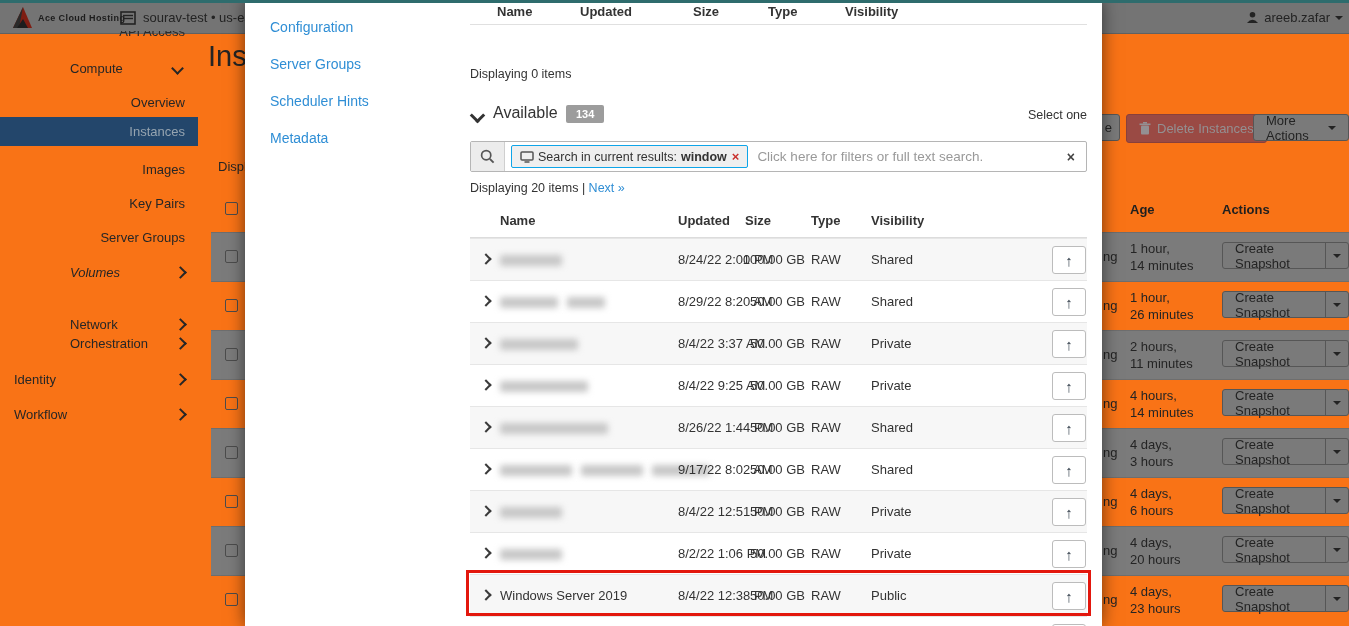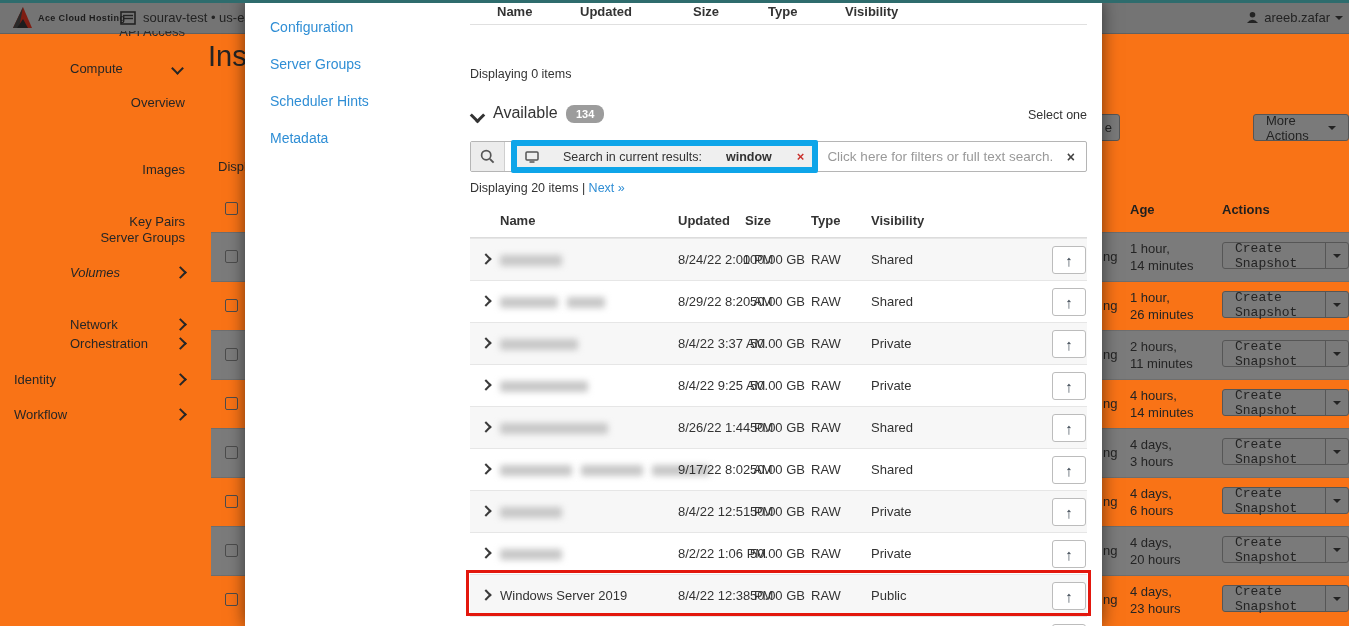--- a/index.html
+++ b/index.html
@@ -39,47 +39,47 @@
   .bgtable{position:absolute;left:211px;top:190px;right:0;height:436px;}
   .bgth{position:absolute;left:0;right:0;top:0;height:42px;}
   .bgth .h{position:absolute;top:12px;font-size:13px;font-weight:bold;color:#1f1f1f;}
   .cb{display:inline-block;width:13px;height:13px;border:1px solid #4c4c4c;border-radius:2px;background:transparent;box-sizing:border-box;}
   .bgrow{position:absolute;left:0;right:0;height:49px;border-top:1px solid #6e6e6e;box-sizing:border-box;}
   .bgrow.odd{background:#7b7b7b;}
   .bgrow .cb{position:absolute;left:14px;top:17px;}
   .statfrag{position:absolute;left:892px;top:16px;font-size:13px;color:#242424;}
   .age{position:absolute;left:919px;top:7px;font-size:13px;color:#242424;line-height:17px;}
   .snap{position:absolute;left:1011px;top:9px;}
-  .snap .m{padding:0 12px;border-right:1px solid #565656;display:flex;align-items:center;height:100%;font-family:Liberation Mono, monospace;}
+  .snap .m{padding:0 12px;border-right:1px solid #565656;display:flex;align-items:center;height:100%;}
   .snap .c{padding:0 7px;display:flex;align-items:center;height:100%;}
 
   
   .modal{position:absolute;left:245px;top:0;width:857px;height:626px;background:#fff;
          box-shadow:0 0 16px rgba(0,0,0,.55);z-index:20;overflow:hidden;}
   .mnav{position:absolute;left:25px;top:0;width:190px;}
   .mnav .lnk{position:absolute;left:0;font-size:14px;color:#2f8ed5;cursor:pointer;white-space:nowrap;}
   .mc{position:absolute;left:225px;top:0;width:617px;height:626px;}
 
   .ah{position:absolute;top:4px;font-size:13px;font-weight:bold;color:#333;}
   .aline{position:absolute;left:0;right:0;top:24px;border-top:1px solid #e0e0e0;}
   .aempty{position:absolute;left:0;right:0;top:25px;height:37px;background:#f4f4f4;border-bottom:1px solid #e0e0e0;
           display:flex;align-items:center;justify-content:center;font-style:italic;color:#4a4a4a;font-size:13.5px;}
   .adisp{position:absolute;top:67px;left:0;font-size:12.5px;color:#333;}
 
   .avh{position:absolute;top:103px;left:0;right:0;height:26px;}
   .avh .chv{position:absolute;left:2px;top:7px;width:8px;height:8px;border:solid #333;border-width:0 3px 3px 0;transform:rotate(45deg);}
   .avh .t{position:absolute;left:23px;top:1px;font-size:16px;color:#333;}
   .avh .badge{position:absolute;left:96px;top:2px;background:#9c9c9c;color:#fff;font-size:11px;font-weight:bold;
-              padding:3px 10px;border-radius:8px;}
+              padding:3px 10px;border-radius:2px;}
   .avh .sel1{position:absolute;right:0;top:5px;font-size:12.5px;color:#333;}
 
   .sbar{position:absolute;top:141px;left:0;right:0;height:31px;border:1px solid #b5b5b5;border-radius:2px;
         display:flex;align-items:center;background:#fff;box-sizing:border-box;}
   .sseg{width:33px;align-self:stretch;background:#ececec;border-right:1px solid #cfcfcf;display:flex;align-items:center;justify-content:center;}
-  .facet{display:flex;align-items:center;gap:24px;background:#efefef;border:6px solid #0ea5e9;border-radius:2px;
+  .facet{display:flex;align-items:center;gap:4px;background:#efefef;border:1px solid #0ea5e9;border-radius:2px;
          margin-left:6px;padding:3px 8px;font-size:12.5px;color:#333;white-space:nowrap;}
   .facet .v{font-weight:bold;}
   .fx{color:#c9302c;font-weight:bold;font-size:13px;margin-left:1px;cursor:pointer;}
   .ph{color:#999;font-size:13.5px;margin-left:9px;white-space:nowrap;}
   .cx{margin-left:auto;margin-right:11px;color:#444;font-weight:bold;font-size:14px;cursor:pointer;}
 
   .disp20{position:absolute;top:181px;left:0;font-size:12.5px;color:#333;}
   .disp20 a{color:#2f8ed5;text-decoration:none;}
 
   .avtable{position:absolute;top:205px;left:0;right:0;}
@@ -136,24 +136,27 @@
     <div class="apifrag">
       <span>API Access</span>
     </div>
     <div class="si" style="left:70px;top:27px;">
       <span class="lbl">Compute</span>
       <span class="chev d" style="position:absolute;left:103px;top:3px;"></span>
     </div>
     <div class="si" style="right:13px;top:61px;">
       <span>Overview</span>
     </div>
+    <div class="sel-bar">
+      <span>Instances</span>
+    </div>
     <div class="si" style="right:13px;top:128px;">
       <span>Images</span>
     </div>
-    <div class="si" style="right:13px;top:180px;margin-left:36px;">
+    <div class="si" style="right:13px;top:162px;margin-left:36px;">
       <span>Key Pairs</span>
     </div>
     <div class="si" style="right:13px;top:196px;">
       <span>Server Groups</span>
     </div>
     <div class="si" style="left:70px;top:231px;width:115px;font-style:italic;">
       <span class="lbl">Volumes</span>
       <span class="chev r" style="position:absolute;right:0;top:3px;"></span>
     </div>
     <div class="si" style="left:70px;top:267px;width:115px;margin-top:16px;">
@@ -172,20 +175,28 @@
       <span class="lbl">Workflow</span>
       <span class="chev r" style="position:absolute;right:0;top:3px;"></span>
     </div>
   </div>
 
   <div class="pgtitle">Ins</div>
   <div class="dispfrag">Displ</div>
 
   <div class="btnw launchfrag">
     <span>e</span>
+  </div>
+  <div class="delbtn">
+    <svg width="12" height="13" viewBox="0 0 12 13">
+      <rect x="2" y="3.5" width="8" height="9" rx="1" fill="#949092"></rect>
+      <rect x="0.5" y="1.5" width="11" height="1.6" fill="#949092"></rect>
+      <rect x="4" y="0" width="4" height="1.6" fill="#949092"></rect>
+    </svg>
+    <span>Delete Instances</span>
   </div>
   <div class="btnw morebtn">
     <span>More Actions</span>
     <span class="caret"></span>
   </div>
 
   <div class="bgtable">
     <div class="bgth">
       <span class="cb" style="position:absolute;left:14px;top:12px;"></span>
       <span class="h" style="left:919px;">Age</span>

